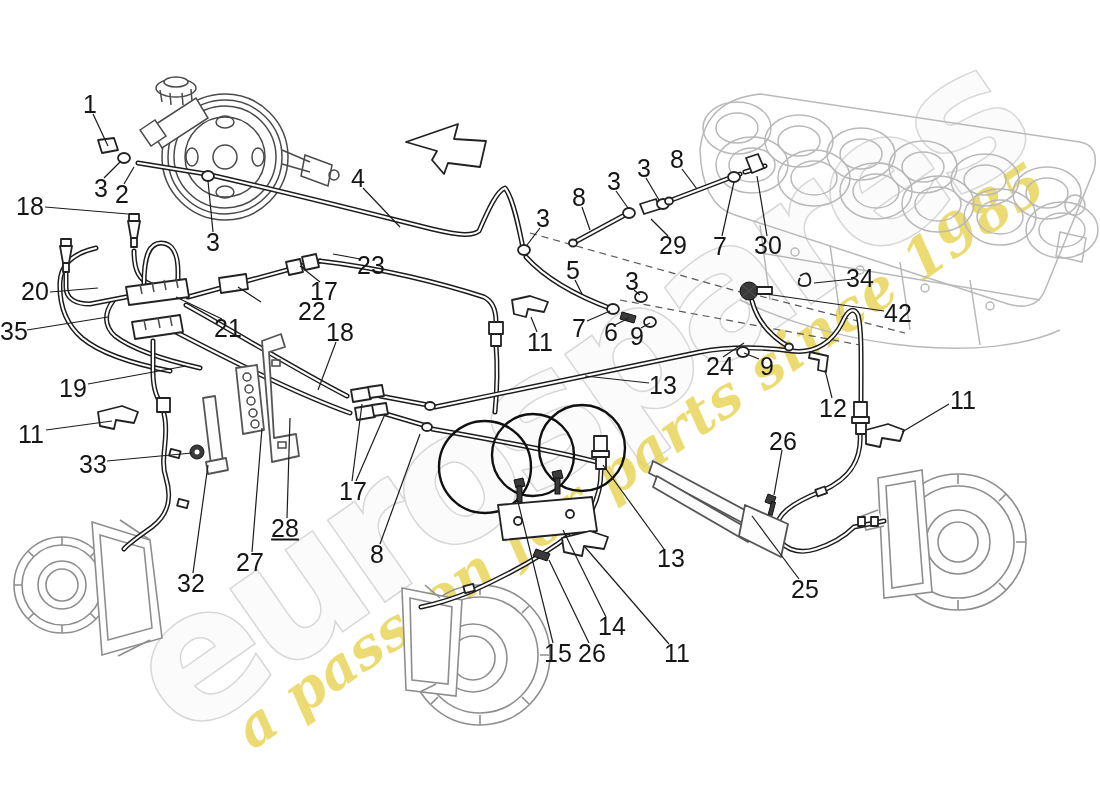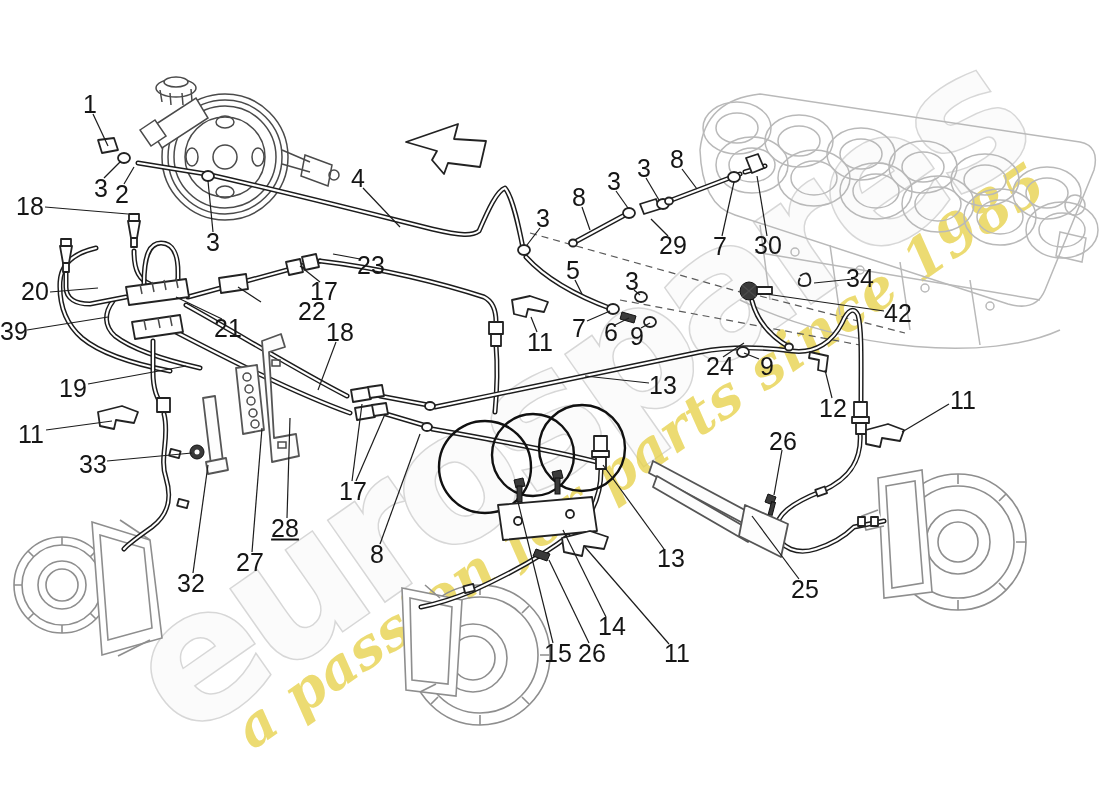--- a/index.html
+++ b/index.html
@@ -433,15 +433,15 @@
       <span class="callout" style="left: 783px; top: 441px;">26</span>
       <span class="callout" style="left: 592px; top: 653px;">26</span>
       <span class="callout" style="left: 250px; top: 562px;">27</span>
       <span class="callout" style="left: 285px; top: 528px; text-decoration: underline;">28</span>
       <span class="callout" style="left: 673px; top: 245px;">29</span>
       <span class="callout" style="left: 768px; top: 245px;">30</span>
       <span class="callout" style="left: 898px; top: 313px;">42</span>
       <span class="callout" style="left: 191px; top: 583px; text-align: center;">32</span>
       <span class="callout" style="left: 93px; top: 464px;">33</span>
       <span class="callout" style="left: 860px; top: 278px;">34</span>
-      <span class="callout" style="left: 14px; top: 331px;">39</span>
+      <span class="callout" style="left: 14px; top: 331px;">35</span>
     </div>
 </div>
 
 </body></html>

